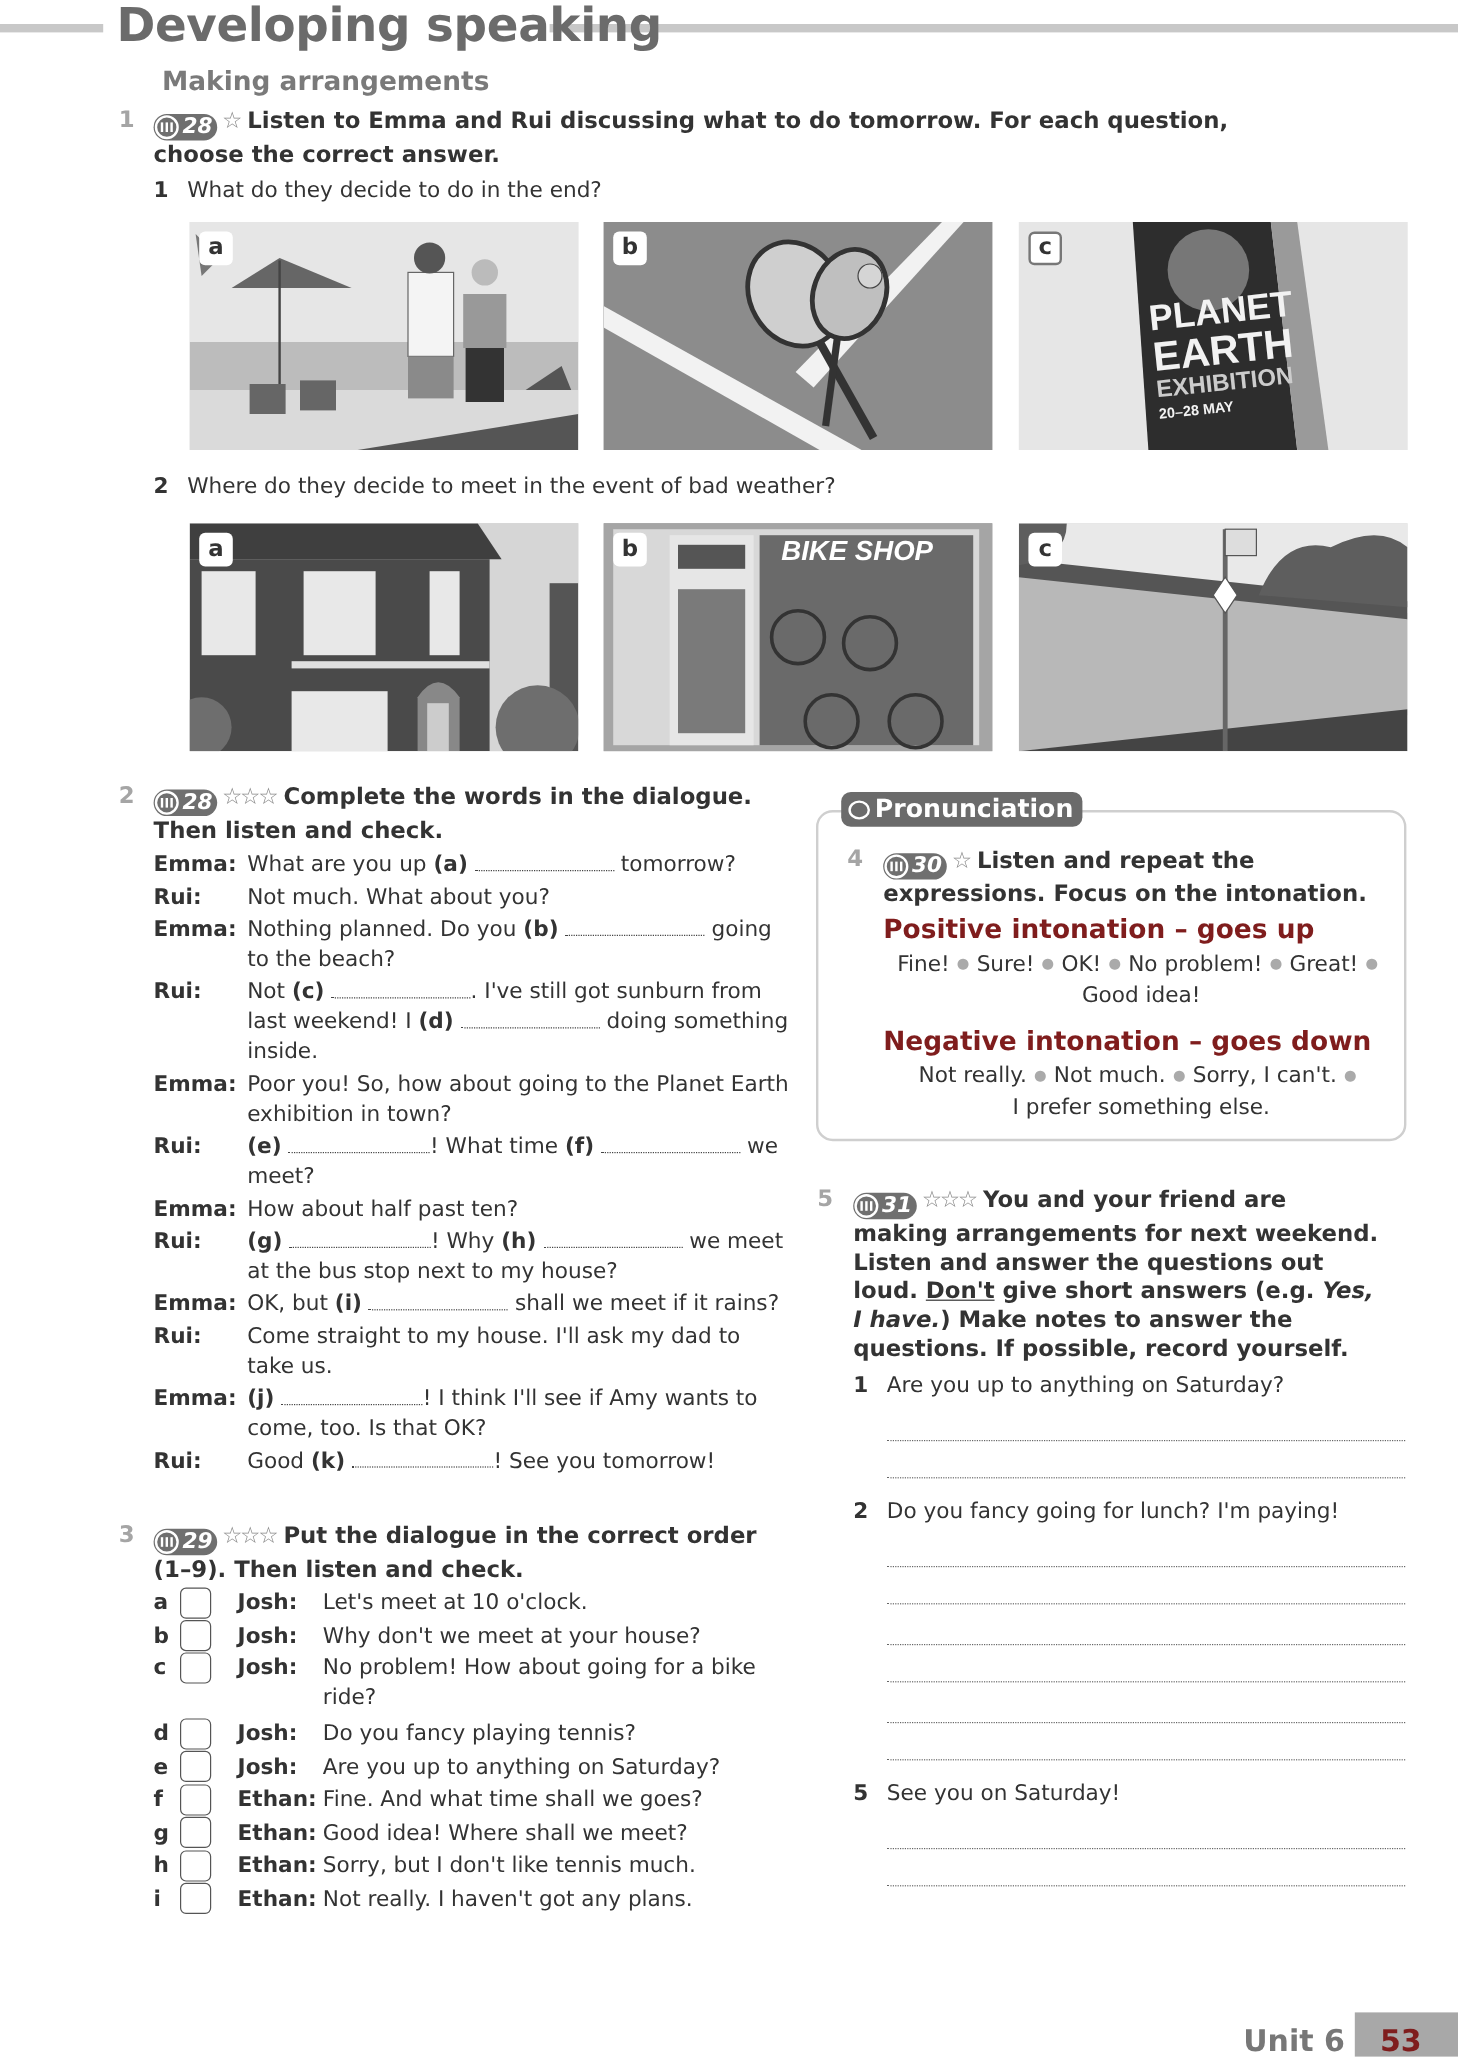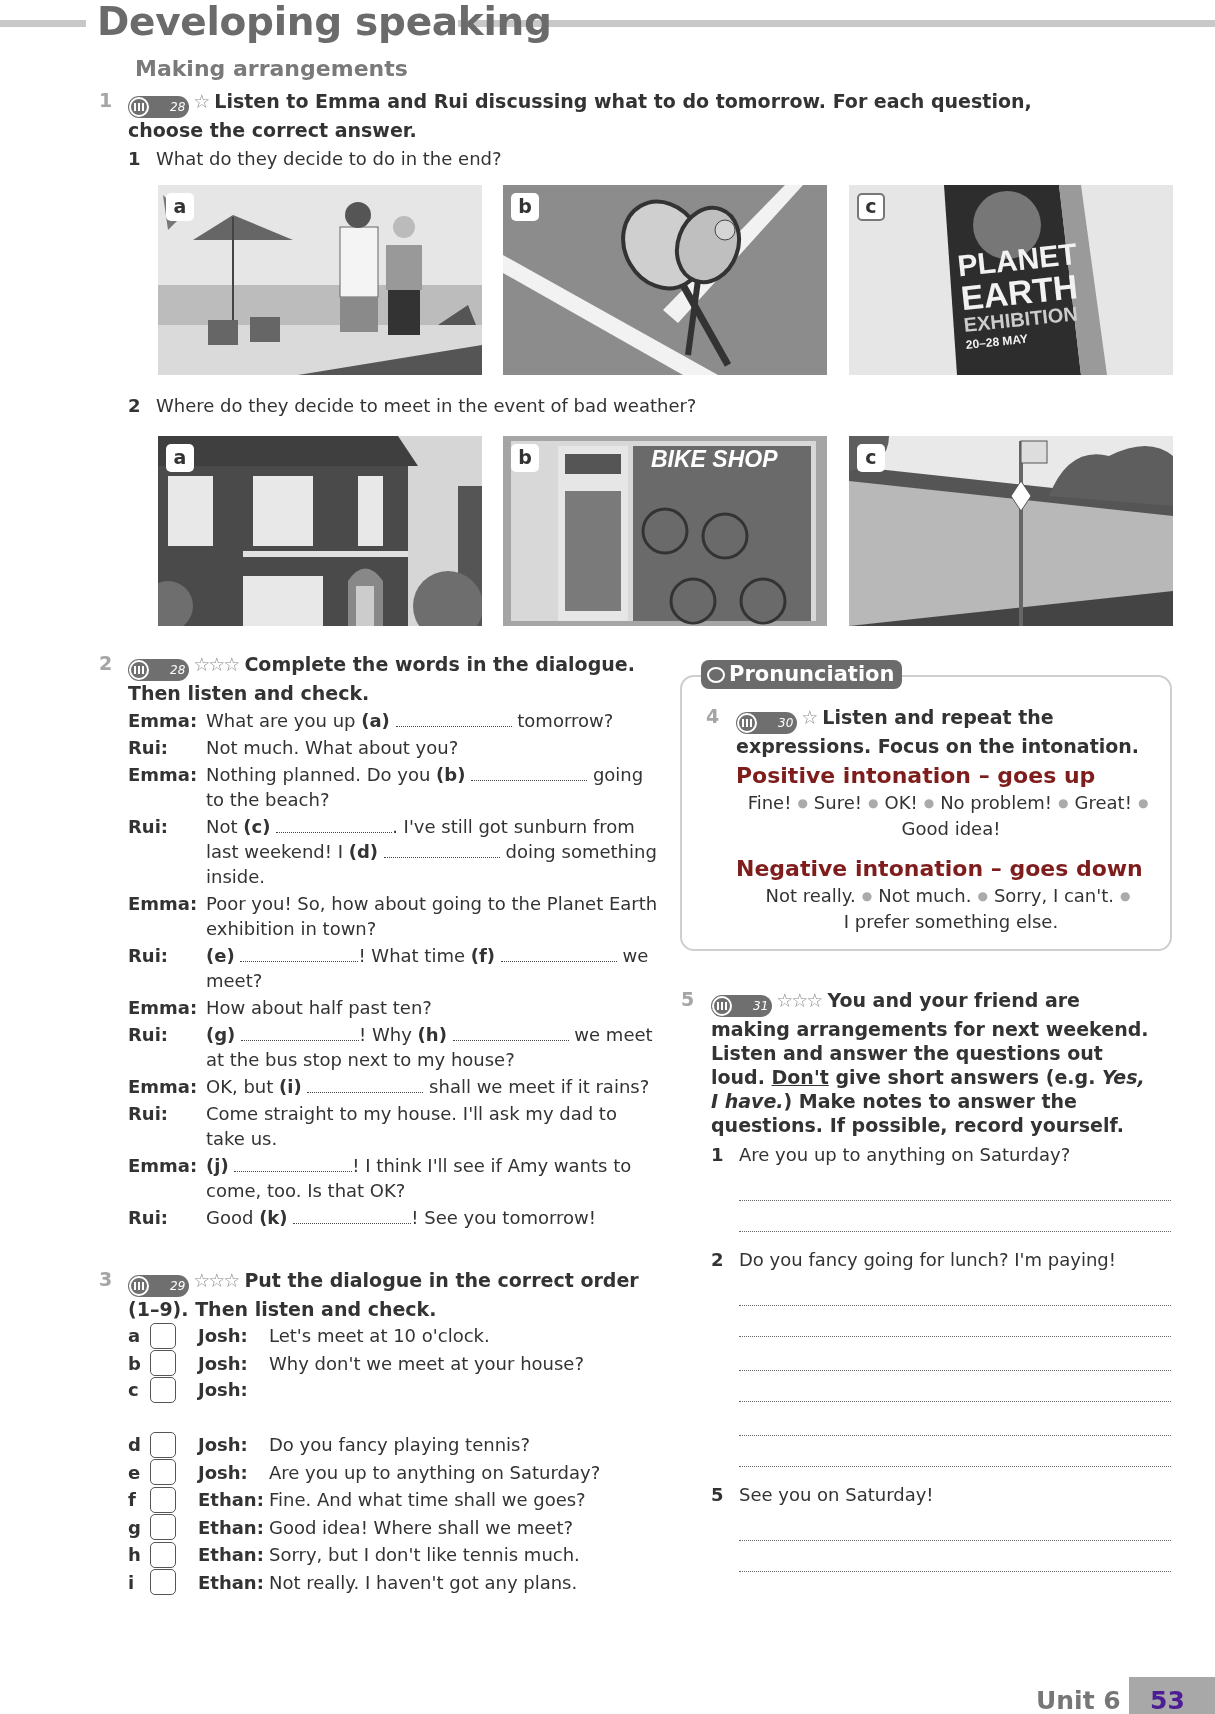--- a/index.html
+++ b/index.html
@@ -10,21 +10,21 @@
   .title-bar-left { left: 0; top: 20px; width: 86px; height: 7px; background: #c8c8c8; }
   .title-bar-right { left: 458px; top: 20px; width: 757px; height: 7px; background: #c8c8c8; }
   .page-title { left: 97px; top: 0px; font-size: 39px; font-weight: bold; color: #6b6b6b; letter-spacing: -0.3px; line-height: 44px; }
   .sub-title { left: 99px; top: 54px; font-size: 22px; font-weight: bold; color: #7a7a7a; line-height: 30px; margin-left: 36px; }
 
   .ex-num { font-size: 19px; font-weight: bold; color: #a5a5a5; }
   .instr { font-size: 19px; font-weight: bold; color: #333; line-height: 24px; }
   .audio { display: inline-flex; align-items: center; background: #6f6f6f; border-radius: 12px; height: 22px; padding: 0 4px 0 1px; vertical-align: -3px; margin-right: 4px; }
   .audio .disc { width: 20px; height: 20px; border-radius: 50%; border: 2px solid #fff; background: #6f6f6f; display: inline-flex; align-items: center; justify-content: center; }
   .audio .disc span { display: block; width: 2px; height: 8px; background: #fff; margin: 0 1px; }
-  .audio .track { color: #fff; font-size: 12px; font-weight: normal; margin-left: 21px; font-style: italic; }
+  .audio .track { color: #fff; font-size: 18px; font-weight: bold; margin-left: 3px; font-style: italic; }
   .stars { color: #8a8a8a; font-size: 19px; letter-spacing: -2px; margin-right: 6px; font-weight: normal; }
 
   .q-line { font-size: 18px; color: #333; line-height: 24px; }
   .q-line b { display: inline-block; width: 28px; }
 
   
   .pic { width: 324px; height: 190px; overflow: hidden; background: #bdbdbd; }
   .pic svg { width: 100%; height: 100%; display: block; }
   .pic-label { position: absolute; left: 8px; top: 8px; width: 28px; height: 28px; background: #fff; border-radius: 5px; font-size: 19px; font-weight: bold; color: #333; text-align: center; line-height: 27px; }
   .pic-label.outlined { border: 2px solid #777; line-height: 23px; }
@@ -50,21 +50,21 @@
   .pron-sub { font-size: 22px; font-weight: bold; color: #7f1d1d; line-height: 24px; }
   .pron-txt { font-size: 18px; color: #333; line-height: 26px; text-align: center; }
   .dot { color: #aaa; font-size: 12px; margin: 0 6px; vertical-align: 2px; }
 
   
   .ans-line { width: 432px; border-bottom: 1px dotted #666; height: 1px; }
 
   
   .unit-label { left: 1036px; top: 1686px; font-size: 25px; font-weight: bold; color: #777; }
   .page-num-box { left: 1129px; top: 1677px; width: 86px; height: 37px; background: #a8a8a8; }
-  .page-num { left: 1150px; top: 1686px; font-size: 25px; font-weight: bold; color: #4c1d95; }
+  .page-num { left: 1150px; top: 1686px; font-size: 25px; font-weight: bold; color: #7f1d1d; }
 </style>
 </head>
 <body>
 
 <div class="abs title-bar-left"></div>
 <div class="abs title-bar-right"></div>
 <div class="abs page-title">Developing speaking</div>
 <div class="abs sub-title">Making arrangements</div>
 
 <div class="abs ex-num" style="left:99px;top:89px;">1</div>
@@ -267,20 +267,21 @@
   <div class="ord-row">
       <span class="let">b</span>
       <span class="box"></span>
       <span class="spk">Josh:</span>
       <span>Why don't we meet at your house?</span>
     </div>
   <div class="ord-row tall">
       <span class="let">c</span>
       <span class="box"></span>
       <span class="spk">Josh:</span>
+      <span style="width:370px">No problem! How about going for a bike ride?</span>
     </div>
   <div class="ord-row">
       <span class="let">d</span>
       <span class="box"></span>
       <span class="spk">Josh:</span>
       <span>Do you fancy playing tennis?</span>
     </div>
   <div class="ord-row">
       <span class="let">e</span>
       <span class="box"></span>

